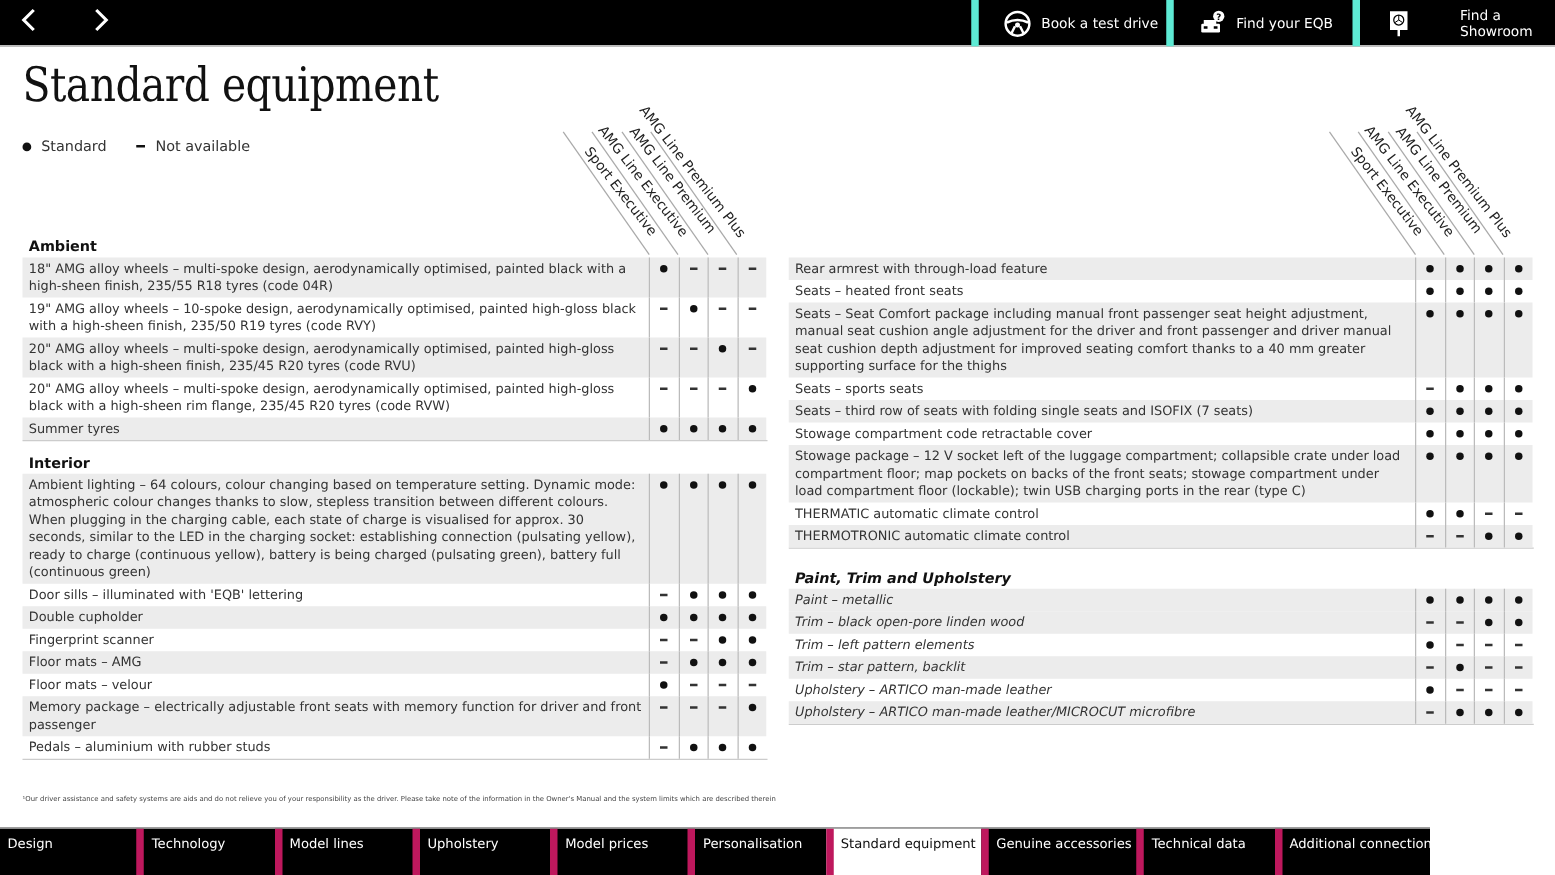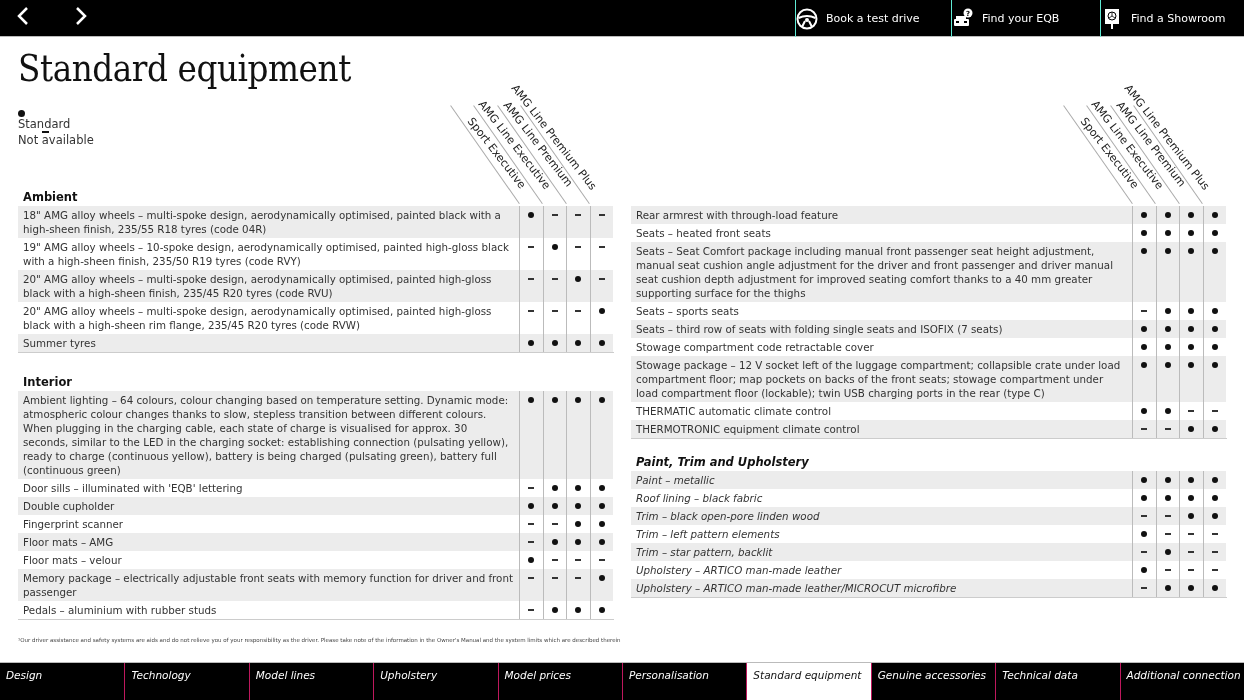--- a/index.html
+++ b/index.html
@@ -4,31 +4,31 @@
 <style>
   * { box-sizing: border-box; margin: 0; padding: 0; }
   html, body { width: 1244px; height: 700px; overflow: hidden; background: #fff; }
   body { font-family: "DejaVu Sans", sans-serif; color: #222; position: relative; }
 
   
   .topbar { position: absolute; left: 0; top: 0; width: 1244px; height: 37px; background: #000; border-bottom: 1px solid #bbb; }
   .nav-arrow { position: absolute; top: 6px; width: 24px; height: 24px; color: #fff; font-size: 20px; line-height: 24px; text-align: center; cursor: pointer; font-family: "DejaVu Sans", sans-serif; }
   .nav-arrow.prev { left: 11px; }
   .nav-arrow.next { left: 69px; }
-  .top-action { position: absolute; top: 0; height: 37px; border-left: 1px solid #5eead4; color: #fff; display: flex; align-items: center; padding-left: 0; font-size: 11px; cursor: pointer; margin-left: 18px; }
+  .top-action { position: absolute; top: 0; height: 37px; border-left: 6px solid #5eead4; color: #fff; display: flex; align-items: center; padding-left: 20px; font-size: 11px; cursor: pointer; }
   .top-action .ico { width: 22px; height: 22px; margin-right: 8px; display: flex; align-items: center; justify-content: center; }
   .top-action.a1 { left: 777px; width: 156px; }
   .top-action.a2 { left: 933px; width: 156px; }
-  .top-action.a3 { left: 1082px; width: 155px; }
+  .top-action.a3 { left: 1082px; width: 155px; gap: 30px; }
 
   
   .page-title { position: absolute; left: 18px; top: 46px; font-family: "DejaVu Serif", serif; font-size: 38px; font-weight: normal; color: #111; letter-spacing: -0.5px; transform: scaleX(0.86); transform-origin: left top; }
 
   
-  .legend { position: absolute; left: 18px; top: 110px; font-size: 11.5px; color: #333; display: flex; align-items: flex-start; flex-direction: column; }
+  .legend { position: absolute; left: 18px; top: 110px; font-size: 11.5px; color: #333; display: flex; align-items: center; }
   .legend .dot { display: inline-block; width: 7px; height: 7px; border-radius: 50%; background: #111; margin-right: 8px; }
   .legend .dash { display: inline-block; width: 7px; height: 2px; background: #111; margin-left: 24px; margin-right: 8px; }
 
   
   .col-headers { position: absolute; top: 92px; height: 112px; }
   .col-head { position: absolute; bottom: 0; width: 0; height: 0; }
   .col-head .line { position: absolute; width: 1px; background: #aaa; transform-origin: bottom left; }
   .col-head .lbl { position: absolute; white-space: nowrap; font-size: 11px; color: #222; transform-origin: left top; }
 
   
@@ -41,22 +41,22 @@
   .row .cell .mk-dot { width: 6px; height: 6px; border-radius: 50%; background: #111; }
   .row .cell .mk-dash { width: 6px; height: 1.5px; background: #333; margin-top: 2px; }
   .section.left .desc { width: 501px; }
   .section.right .desc { width: 501px; }
   .table-bottom { height: 1px; background: #ccc; }
 
   
   .footnote { position: absolute; left: 18px; top: 637px; font-size: 5.5px; color: #444; white-space: nowrap; }
 
   
-  .bottomnav { position: absolute; left: 0; top: 662px; width: 1244px; height: 38px; background: #000; border-top: 1px solid #bbb; display: flex; font-style: italic; }
-  .bottomnav .tab { width: 124.4px; height: 38px; border-left: 1px solid #be185d; color: #fff; font-size: 10.5px; padding: 6px 6px; cursor: pointer; white-space: nowrap; }
+  .bottomnav { position: absolute; left: 0; top: 662px; width: 1144px; height: 38px; background: #000; border-top: 1px solid #bbb; display: flex; }
+  .bottomnav .tab { width: 124.4px; height: 38px; border-left: 6px solid #be185d; color: #fff; font-size: 10.5px; padding: 6px 6px; cursor: pointer; white-space: nowrap; }
   .bottomnav .tab:first-child { border-left: none; }
   .bottomnav .tab.active { background: #fff; color: #111; }
 </style>
 </head>
 <body>
 
 <div class="topbar">
   <div class="nav-arrow prev">
     <svg width="14" height="20" viewBox="0 0 14 20">
         <path d="M11 2 L3 10 L11 18" stroke="#fff" stroke-width="2.5" fill="none"></path>
@@ -225,21 +225,21 @@
         </div>
         <div class="cell">
           <span class="mk-dot"></span>
         </div>
         <div class="cell">
           <span class="mk-dot"></span>
         </div>
       </div>
       <div class="table-bottom"></div>
     </div>
-  <div style="margin-top: 20px;">
+  <div style="margin-top: 8px;">
       <div class="section-title">Interior</div>
       <div class="row shade">
         <div class="desc">Ambient lighting – 64 colours, colour changing based on temperature setting. Dynamic mode: atmospheric colour changes thanks to slow, stepless transition between different colours. When plugging in the charging cable, each state of charge is visualised for approx. 30 seconds, similar to the LED in the charging socket: establishing connection (pulsating yellow), ready to charge (continuous yellow), battery is being charged (pulsating green), battery full (continuous green)</div>
         <div class="cell">
           <span class="mk-dot"></span>
         </div>
         <div class="cell">
           <span class="mk-dot"></span>
         </div>
         <div class="cell">
@@ -474,55 +474,40 @@
           <span class="mk-dot"></span>
         </div>
         <div class="cell">
           <span class="mk-dash"></span>
         </div>
         <div class="cell">
           <span class="mk-dash"></span>
         </div>
       </div>
       <div class="row shade">
-        <div class="desc">THERMOTRONIC equipment climate control</div>
+        <div class="desc">THERMOTRONIC automatic climate control</div>
         <div class="cell">
           <span class="mk-dash"></span>
         </div>
         <div class="cell">
           <span class="mk-dash"></span>
         </div>
         <div class="cell">
           <span class="mk-dot"></span>
         </div>
         <div class="cell">
           <span class="mk-dot"></span>
         </div>
       </div>
       <div class="table-bottom"></div>
     </div>
   <div style="margin-top: 14px; font-style: italic;">
       <div class="section-title">Paint, Trim and Upholstery</div>
       <div class="row shade">
         <div class="desc">Paint – metallic</div>
-        <div class="cell">
-          <span class="mk-dot"></span>
-        </div>
-        <div class="cell">
-          <span class="mk-dot"></span>
-        </div>
-        <div class="cell">
-          <span class="mk-dot"></span>
-        </div>
-        <div class="cell">
-          <span class="mk-dot"></span>
-        </div>
-      </div>
-      <div class="row">
-        <div class="desc">Roof lining – black fabric</div>
         <div class="cell">
           <span class="mk-dot"></span>
         </div>
         <div class="cell">
           <span class="mk-dot"></span>
         </div>
         <div class="cell">
           <span class="mk-dot"></span>
         </div>
         <div class="cell">

